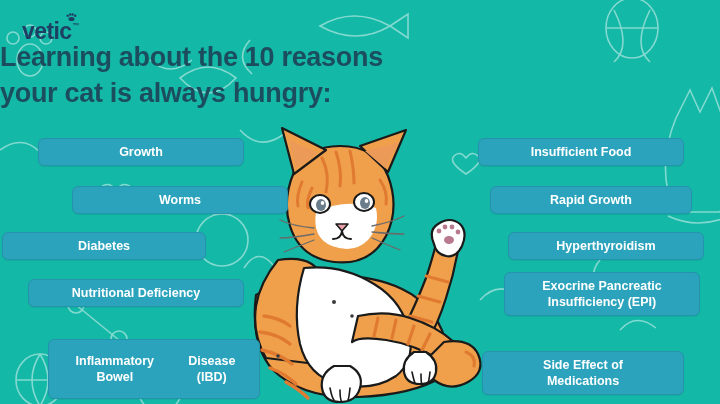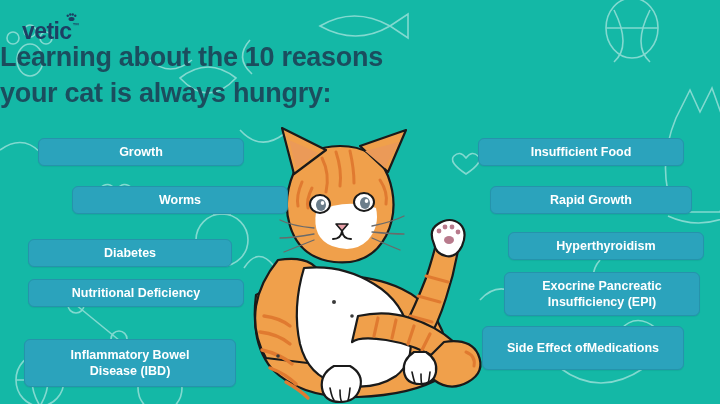--- a/index.html
+++ b/index.html
@@ -258,29 +258,29 @@
   </svg>
 
   <div class="pill" style="left:38px; top:138px; width:206px; height:28px;">
     <span>Growth</span>
   </div>
 
   <div class="pill" style="left:28px; top:186px; width:216px; height:28px;margin-left:44px;">
     <span>Worms</span>
   </div>
 
-  <div class="pill" style="left:28px; top:232px; width:204px; height:28px;margin-top:7px;">
+  <div class="pill" style="left:2px; top:232px; width:204px; height:28px;">
     <span>Diabetes</span>
   </div>
 
   <div class="pill" style="left:28px; top:279px; width:216px; height:28px;">
     <span>Nutritional Deficiency</span>
   </div>
 
-  <div class="pill" style="left:24px; top:339px; width:212px; height:48px; flex-direction:column;">
+  <div class="pill" style="left:48px; top:339px; width:212px; height:60px; flex-direction:row;">
     <span class="l2">Inflammatory Bowel</span>
     <span class="l2">Disease (IBD)</span>
   </div>
 
   <div class="pill" style="left:478px; top:138px; width:206px; height:28px;">
     <span>Insufficient Food</span>
   </div>
 
   <div class="pill" style="left:490px; top:186px; width:202px; height:28px;">
     <span>Rapid Growth</span>
@@ -288,18 +288,18 @@
 
   <div class="pill" style="left:508px; top:232px; width:196px; height:28px;">
     <span>Hyperthyroidism</span>
   </div>
 
   <div class="pill" style="left:504px; top:272px; width:196px; height:44px; flex-direction:column;">
     <span class="l2">Exocrine Pancreatic</span>
     <span class="l2">Insufficiency (EPI)</span>
   </div>
 
-  <div class="pill" style="left:482px; top:326px; width:202px; height:44px; flex-direction:row;">
+  <div class="pill" style="left:482px; top:351px; width:202px; height:44px; flex-direction:column;">
     <span class="l2">Side Effect of</span>
     <span class="l2">Medications</span>
   </div>
 
 </div>
 
 </body></html>

